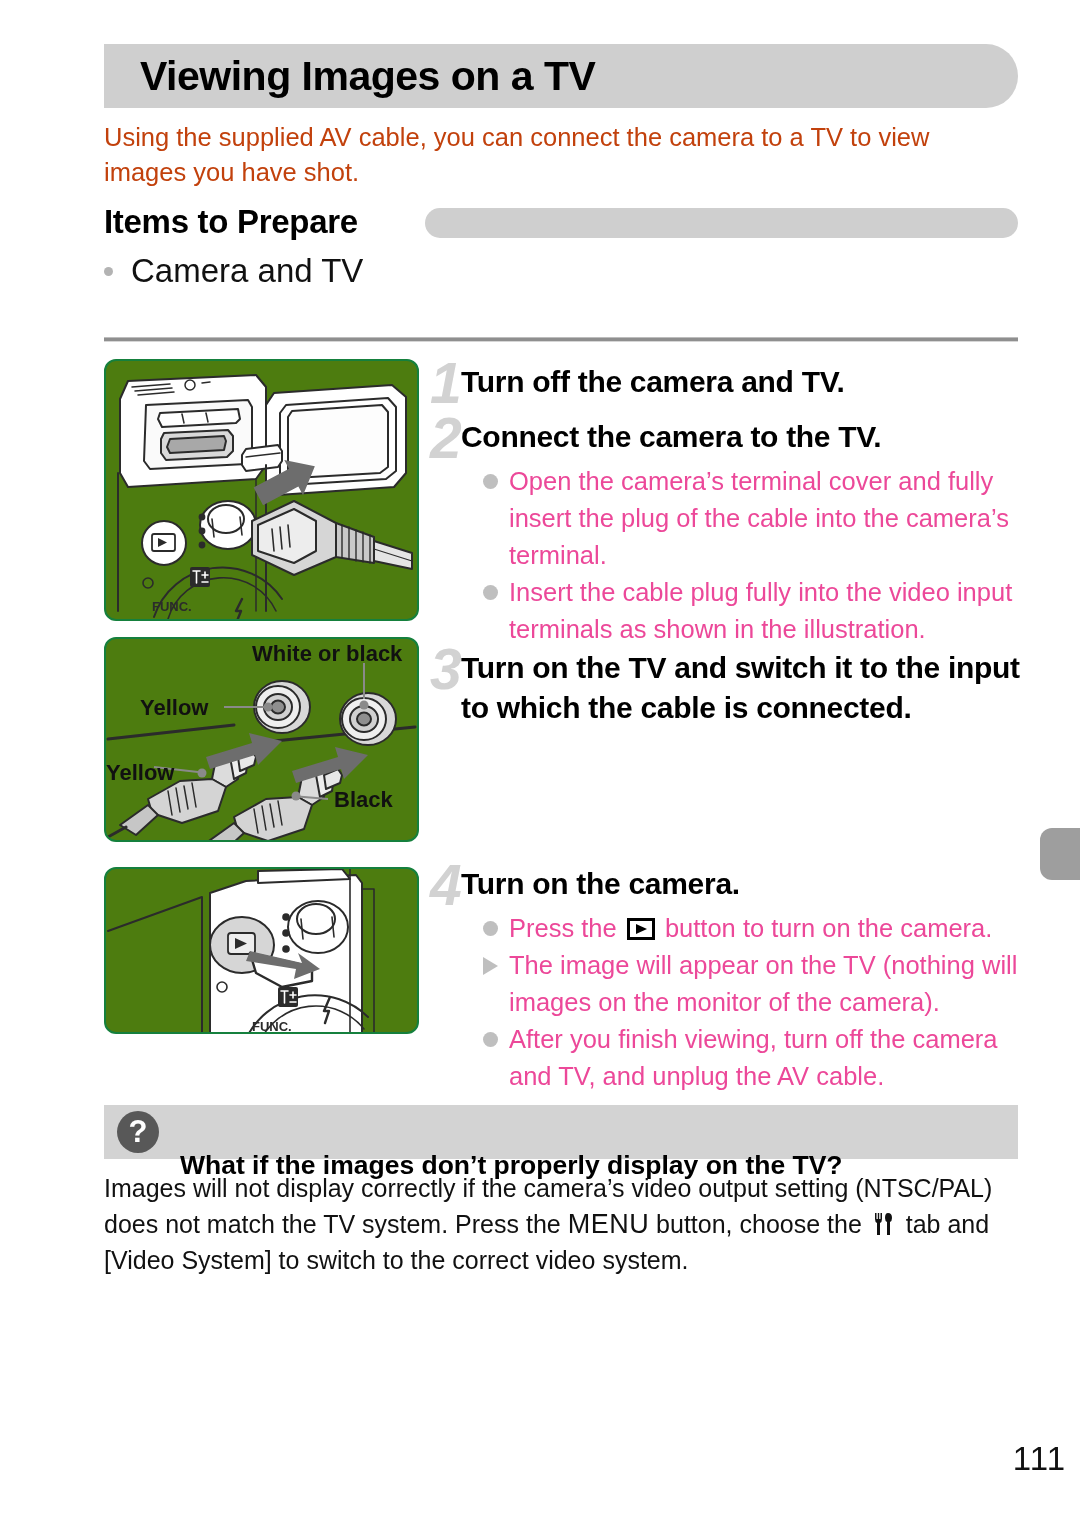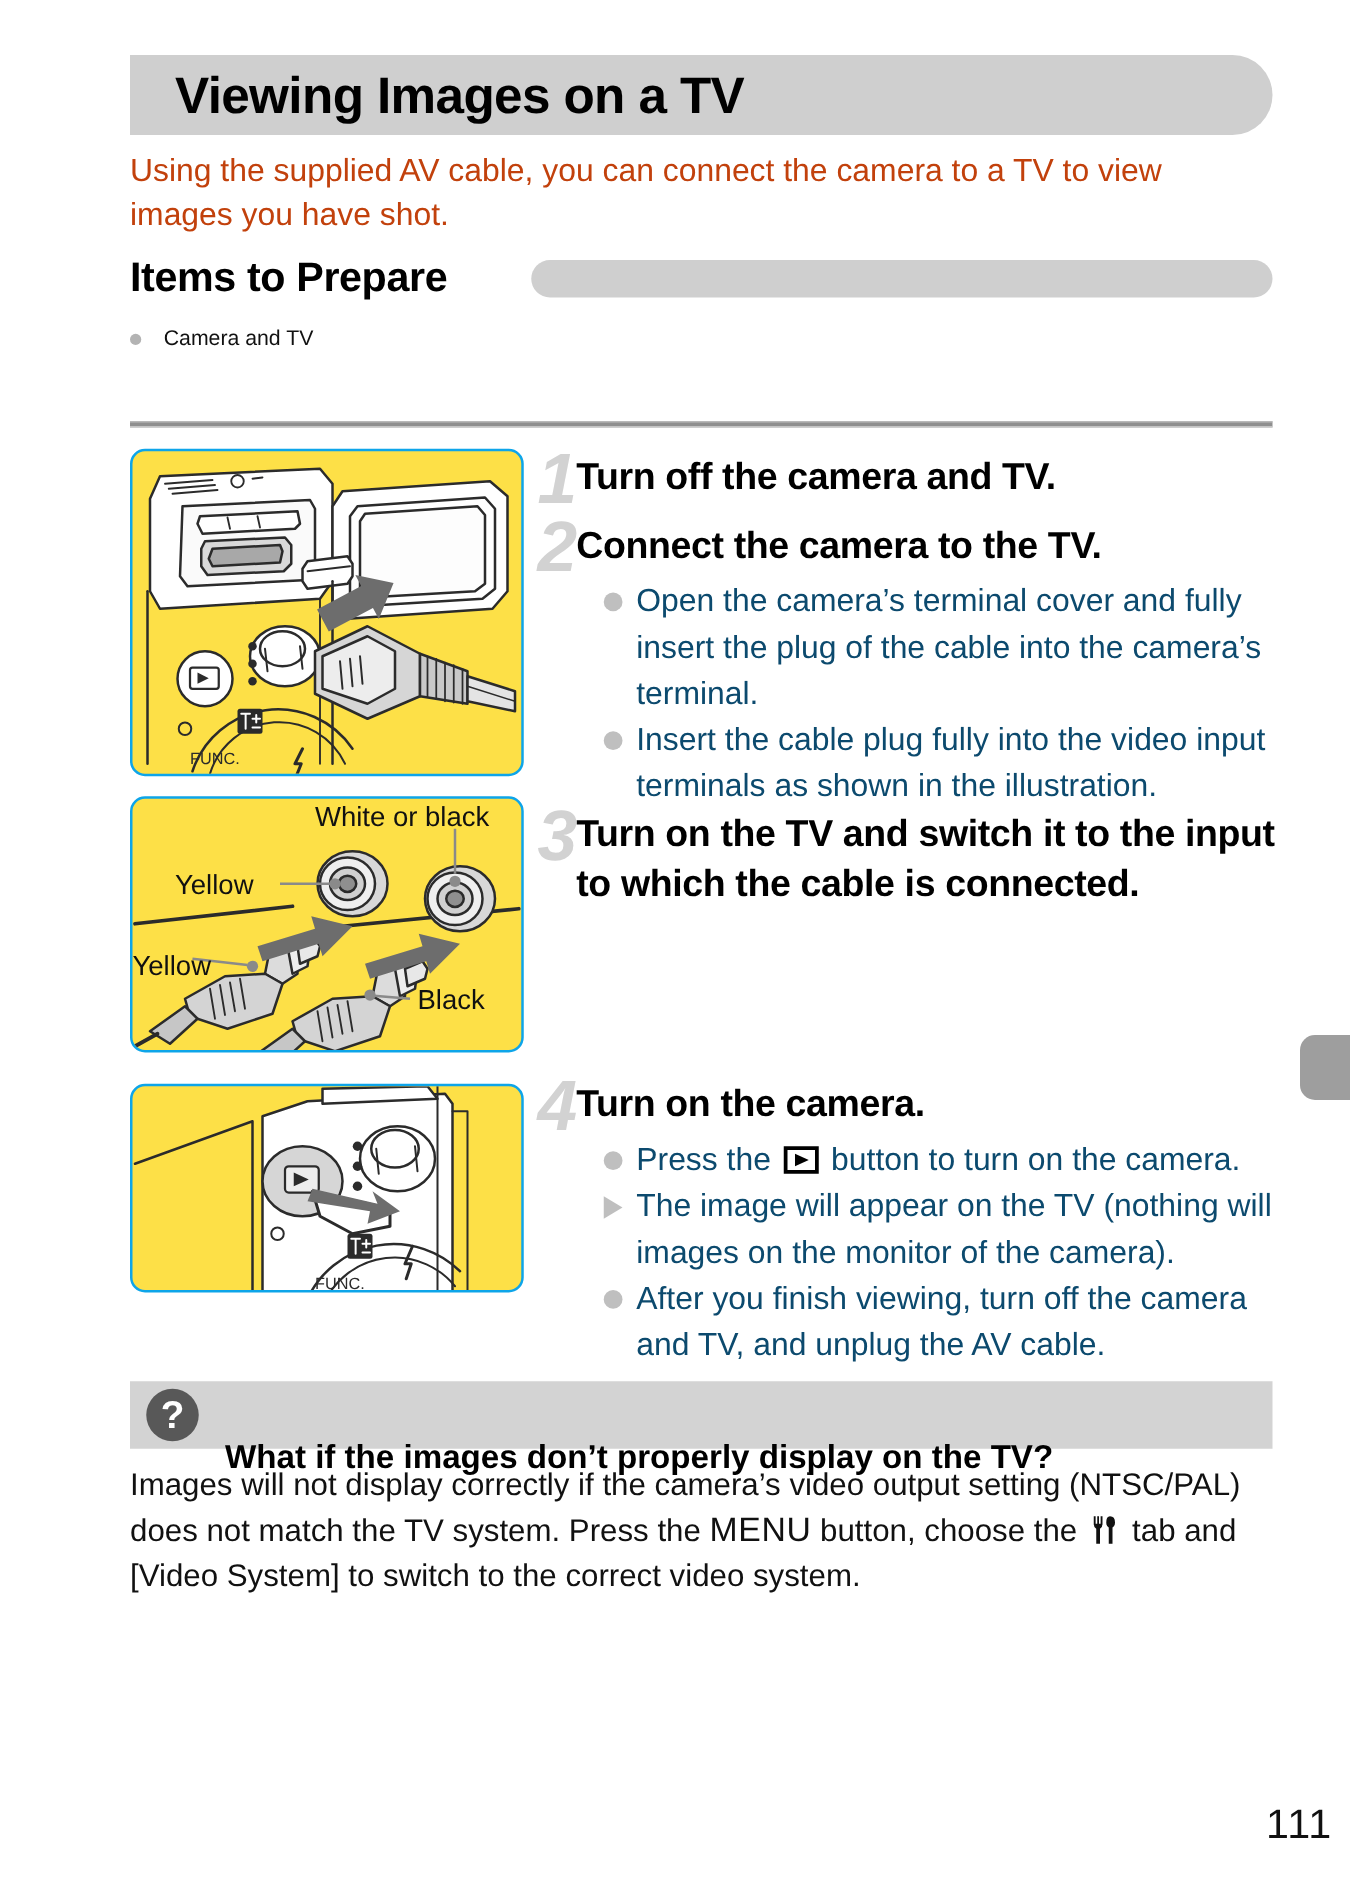--- a/index.html
+++ b/index.html
@@ -78,21 +78,21 @@
   
   .items-list {
     position: absolute;
     left: 104px;
     top: 252px;
     width: 905px;
   }
   .item-row {
     display: flex;
     align-items: flex-start;
-    font-size: 17px;
+    font-size: 33px;
     line-height: 38px;
     color: #111;
   }
   .dot-bullet {
     flex: 0 0 auto;
     width: 9px;
     height: 9px;
     border-radius: 50%;
     background: #b3b3b3;
     margin-top: 15px;
@@ -108,24 +108,25 @@
     width: 914px;
     height: 3px;
     background: #8f8f8f;
     border-top: 1px solid #bdbdbd;
     border-bottom: 1px solid #d6d6d6;
   }
 
   
   .figure {
     position: absolute;
-    border: 2px solid #0ea5e9;
+    border: 2px solid #15803d;
     border-radius: 12px;
-    background: #fde047;
+    background: #4d7c0f;
     overflow: hidden;
+    font-weight: bold;
   }
   .fig1 { left: 104px; top: 359px; width: 311px; height: 258px; }
   .fig2 { left: 104px; top: 637px; width: 311px; height: 201px; }
   .fig3 { left: 104px; top: 867px; width: 311px; height: 163px; }
   .figure svg { display: block; width: 100%; height: 100%; }
 
   
   .step {
     position: absolute;
     left: 430px;
@@ -153,21 +154,21 @@
   }
   .step-body {
     margin-left: 53px;
     margin-top: 6px;
   }
   .b-row {
     display: flex;
     align-items: flex-start;
     font-size: 25.5px;
     line-height: 37px;
-    color: #0c4a6e;
+    color: #ec4899;
   }
   .b-dot {
     flex: 0 0 auto;
     width: 15px;
     height: 15px;
     border-radius: 50%;
     background: #bfbfbf;
     margin-top: 11px;
     margin-right: 11px;
   }

